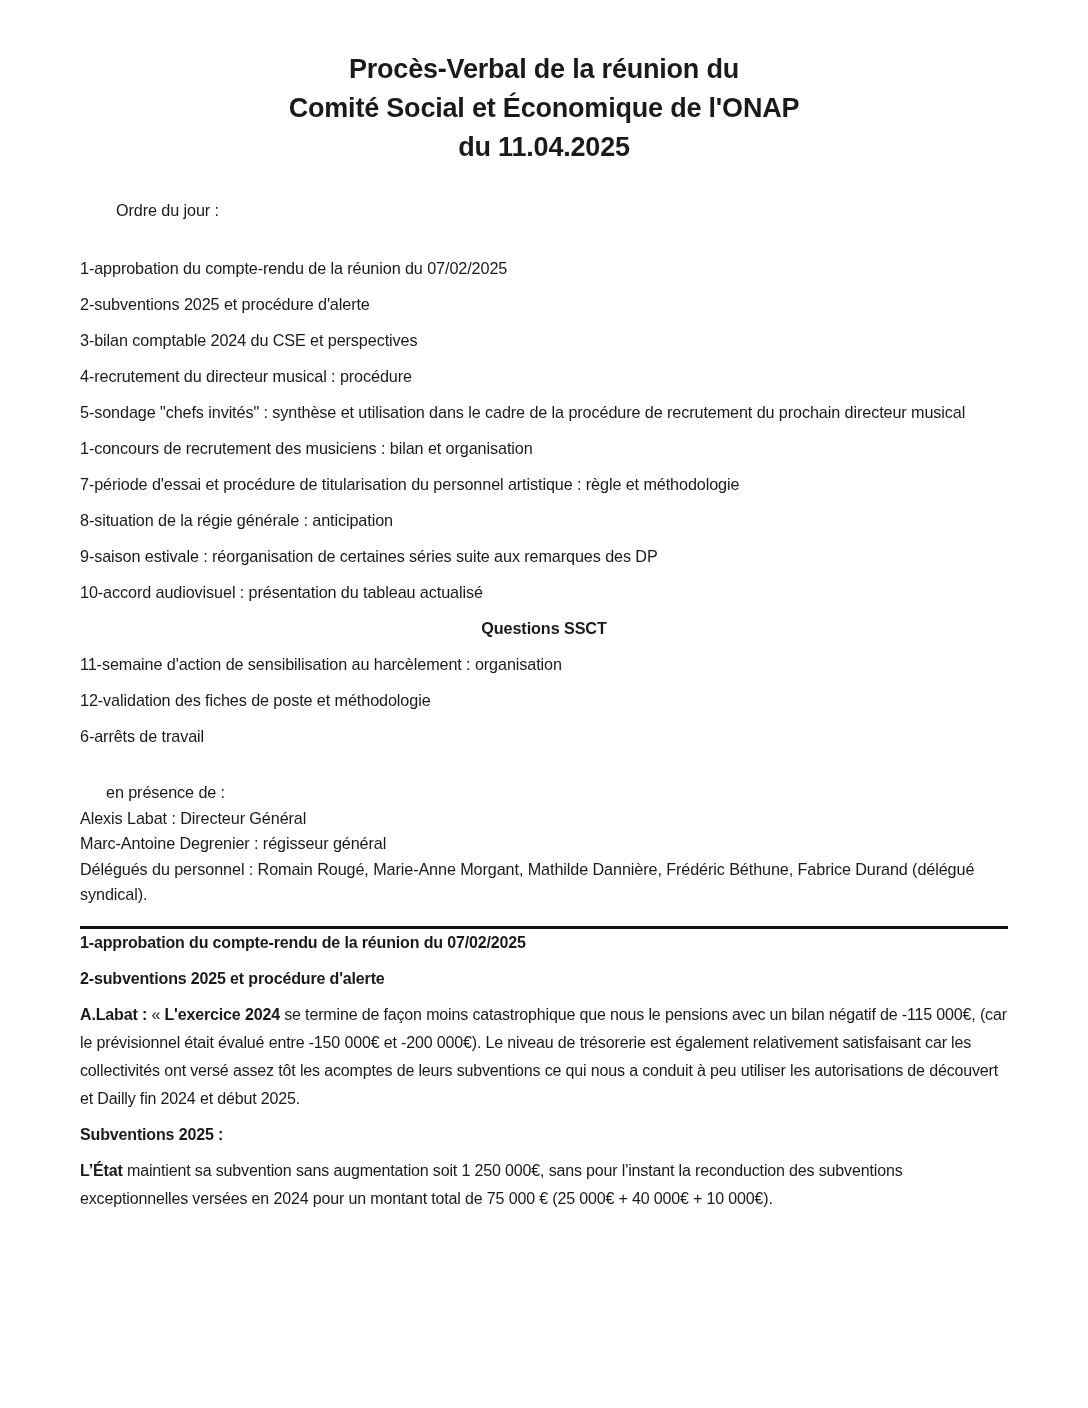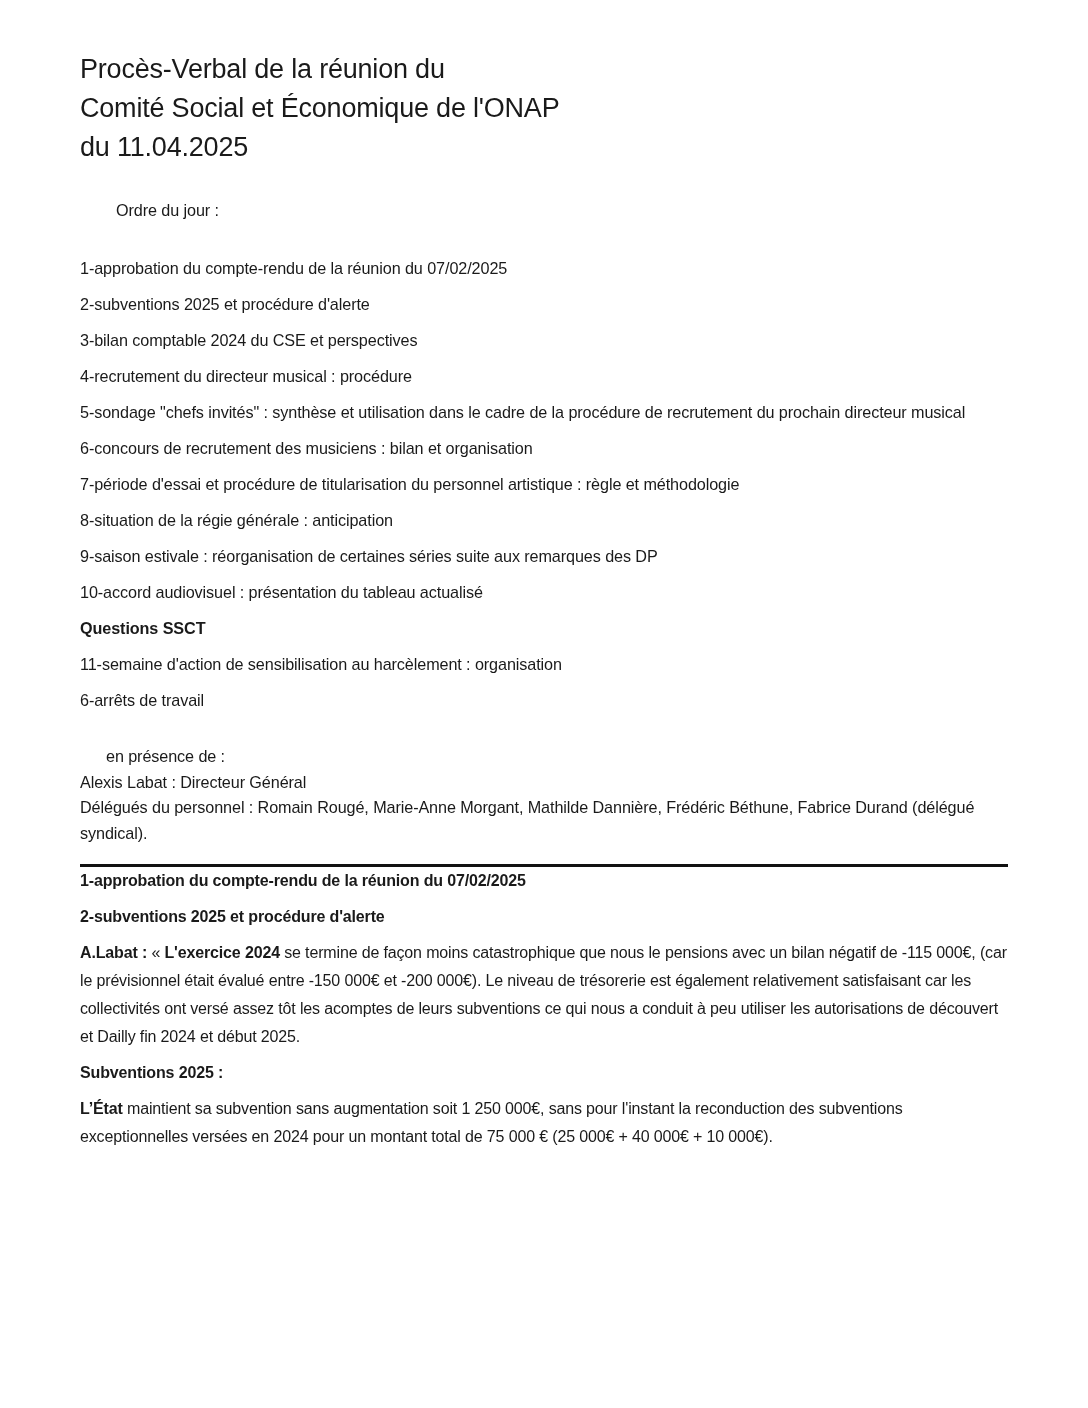--- a/index.html
+++ b/index.html
@@ -15,22 +15,23 @@
     padding: 50px 80px 40px 80px;
     background: #ffffff;
     font-family: "Liberation Sans", sans-serif;
     font-size: 16.2px;
     letter-spacing: -0.1px;
     color: #1a1a1a;
     overflow: hidden;
   }
   .doc-title {
     font-size: 27px;
-    font-weight: normal;
+    font-weight: bold;
     line-height: 39px;
+    text-align: center;
     margin: 0 0 30px 0;
     letter-spacing: -0.2px;
   }
   .agenda-label {
     margin: 0 0 32px 0;
     text-indent: 36px;
     line-height: 26px;
   }
   .agenda-item, .ssct-item {
     margin: 0 0 10px 0;
@@ -40,20 +41,21 @@
     margin: 0 0 10px 0;
     line-height: 26px;
     text-align: center;
     letter-spacing: 0;
     white-space: nowrap;
   }
   .ssct-heading {
     font-weight: bold;
     margin: 0 0 10px 0;
     line-height: 26px;
+    text-align: center;
   }
   .attendance {
     margin-top: 31px;
   }
   .attendance p {
     margin: 0;
     line-height: 25.5px;
   }
   .attendance-intro {
     text-indent: 26px;
@@ -88,35 +90,37 @@
     <span>du 11.04.2025</span>
   </h1>
 
   <p class="agenda-label">Ordre du jour :</p>
 
   <p class="agenda-item">1-approbation du compte-rendu de la réunion du 07/02/2025</p>
   <p class="agenda-item">2-subventions 2025 et procédure d'alerte</p>
   <p class="agenda-item">3-bilan comptable 2024 du CSE et perspectives</p>
   <p class="agenda-item">4-recrutement du directeur musical : procédure</p>
   <p class="agenda-item">5-sondage "chefs invités" : synthèse et utilisation dans le cadre de la procédure de recrutement du prochain directeur musical</p>
-  <p class="agenda-item">6-concours de recrutement des musiciens : bilan et organisation</p>
+  <p class="agenda-item">1-concours de recrutement des musiciens : bilan et organisation</p>
   <p class="agenda-item">7-période d'essai et procédure de titularisation du personnel artistique : règle et méthodologie</p>
   <p class="agenda-item">8-situation de la régie générale : anticipation</p>
   <p class="agenda-item">9-saison estivale : réorganisation de certaines séries suite aux remarques des DP</p>
   <p class="agenda-item">10-accord audiovisuel : présentation du tableau actualisé</p>
 
 
   <p class="ssct-heading">Questions SSCT</p>
 
   <p class="ssct-item">11-semaine d'action de sensibilisation au harcèlement : organisation</p>
+  <p class="ssct-item">12-validation des fiches de poste et méthodologie</p>
   <p class="ssct-item">6-arrêts de travail</p>
 
   <div class="attendance">
     <p class="attendance-intro">en présence de :</p>
     <p>Alexis Labat : Directeur Général</p>
+    <p>Marc-Antoine Degrenier : régisseur général</p>
     <p>Délégués du personnel : Romain Rougé, Marie-Anne Morgant, Mathilde Dannière, Frédéric Béthune, Fabrice Durand (délégué syndical).</p>
   </div>
 
   <hr class="section-rule">
 
   <div class="body-section">
     <p class="section-heading first-after-rule">1-approbation du compte-rendu de la réunion du 07/02/2025</p>
 
     <p class="section-heading">2-subventions 2025 et procédure d'alerte</p>
     <p><b>A.Labat :</b> <span>«</span> <b>L'exercice 2024</b> <span>se termine de façon moins catastrophique que nous le pensions avec un bilan négatif de -115 000€, (car le prévisionnel était évalué entre -150 000€ et -200 000€). Le niveau de trésorerie est également relativement satisfaisant car les collectivités ont versé assez tôt les acomptes de leurs subventions ce qui nous a conduit à peu utiliser les autorisations de découvert et Dailly fin 2024 et début 2025.</span></p>

